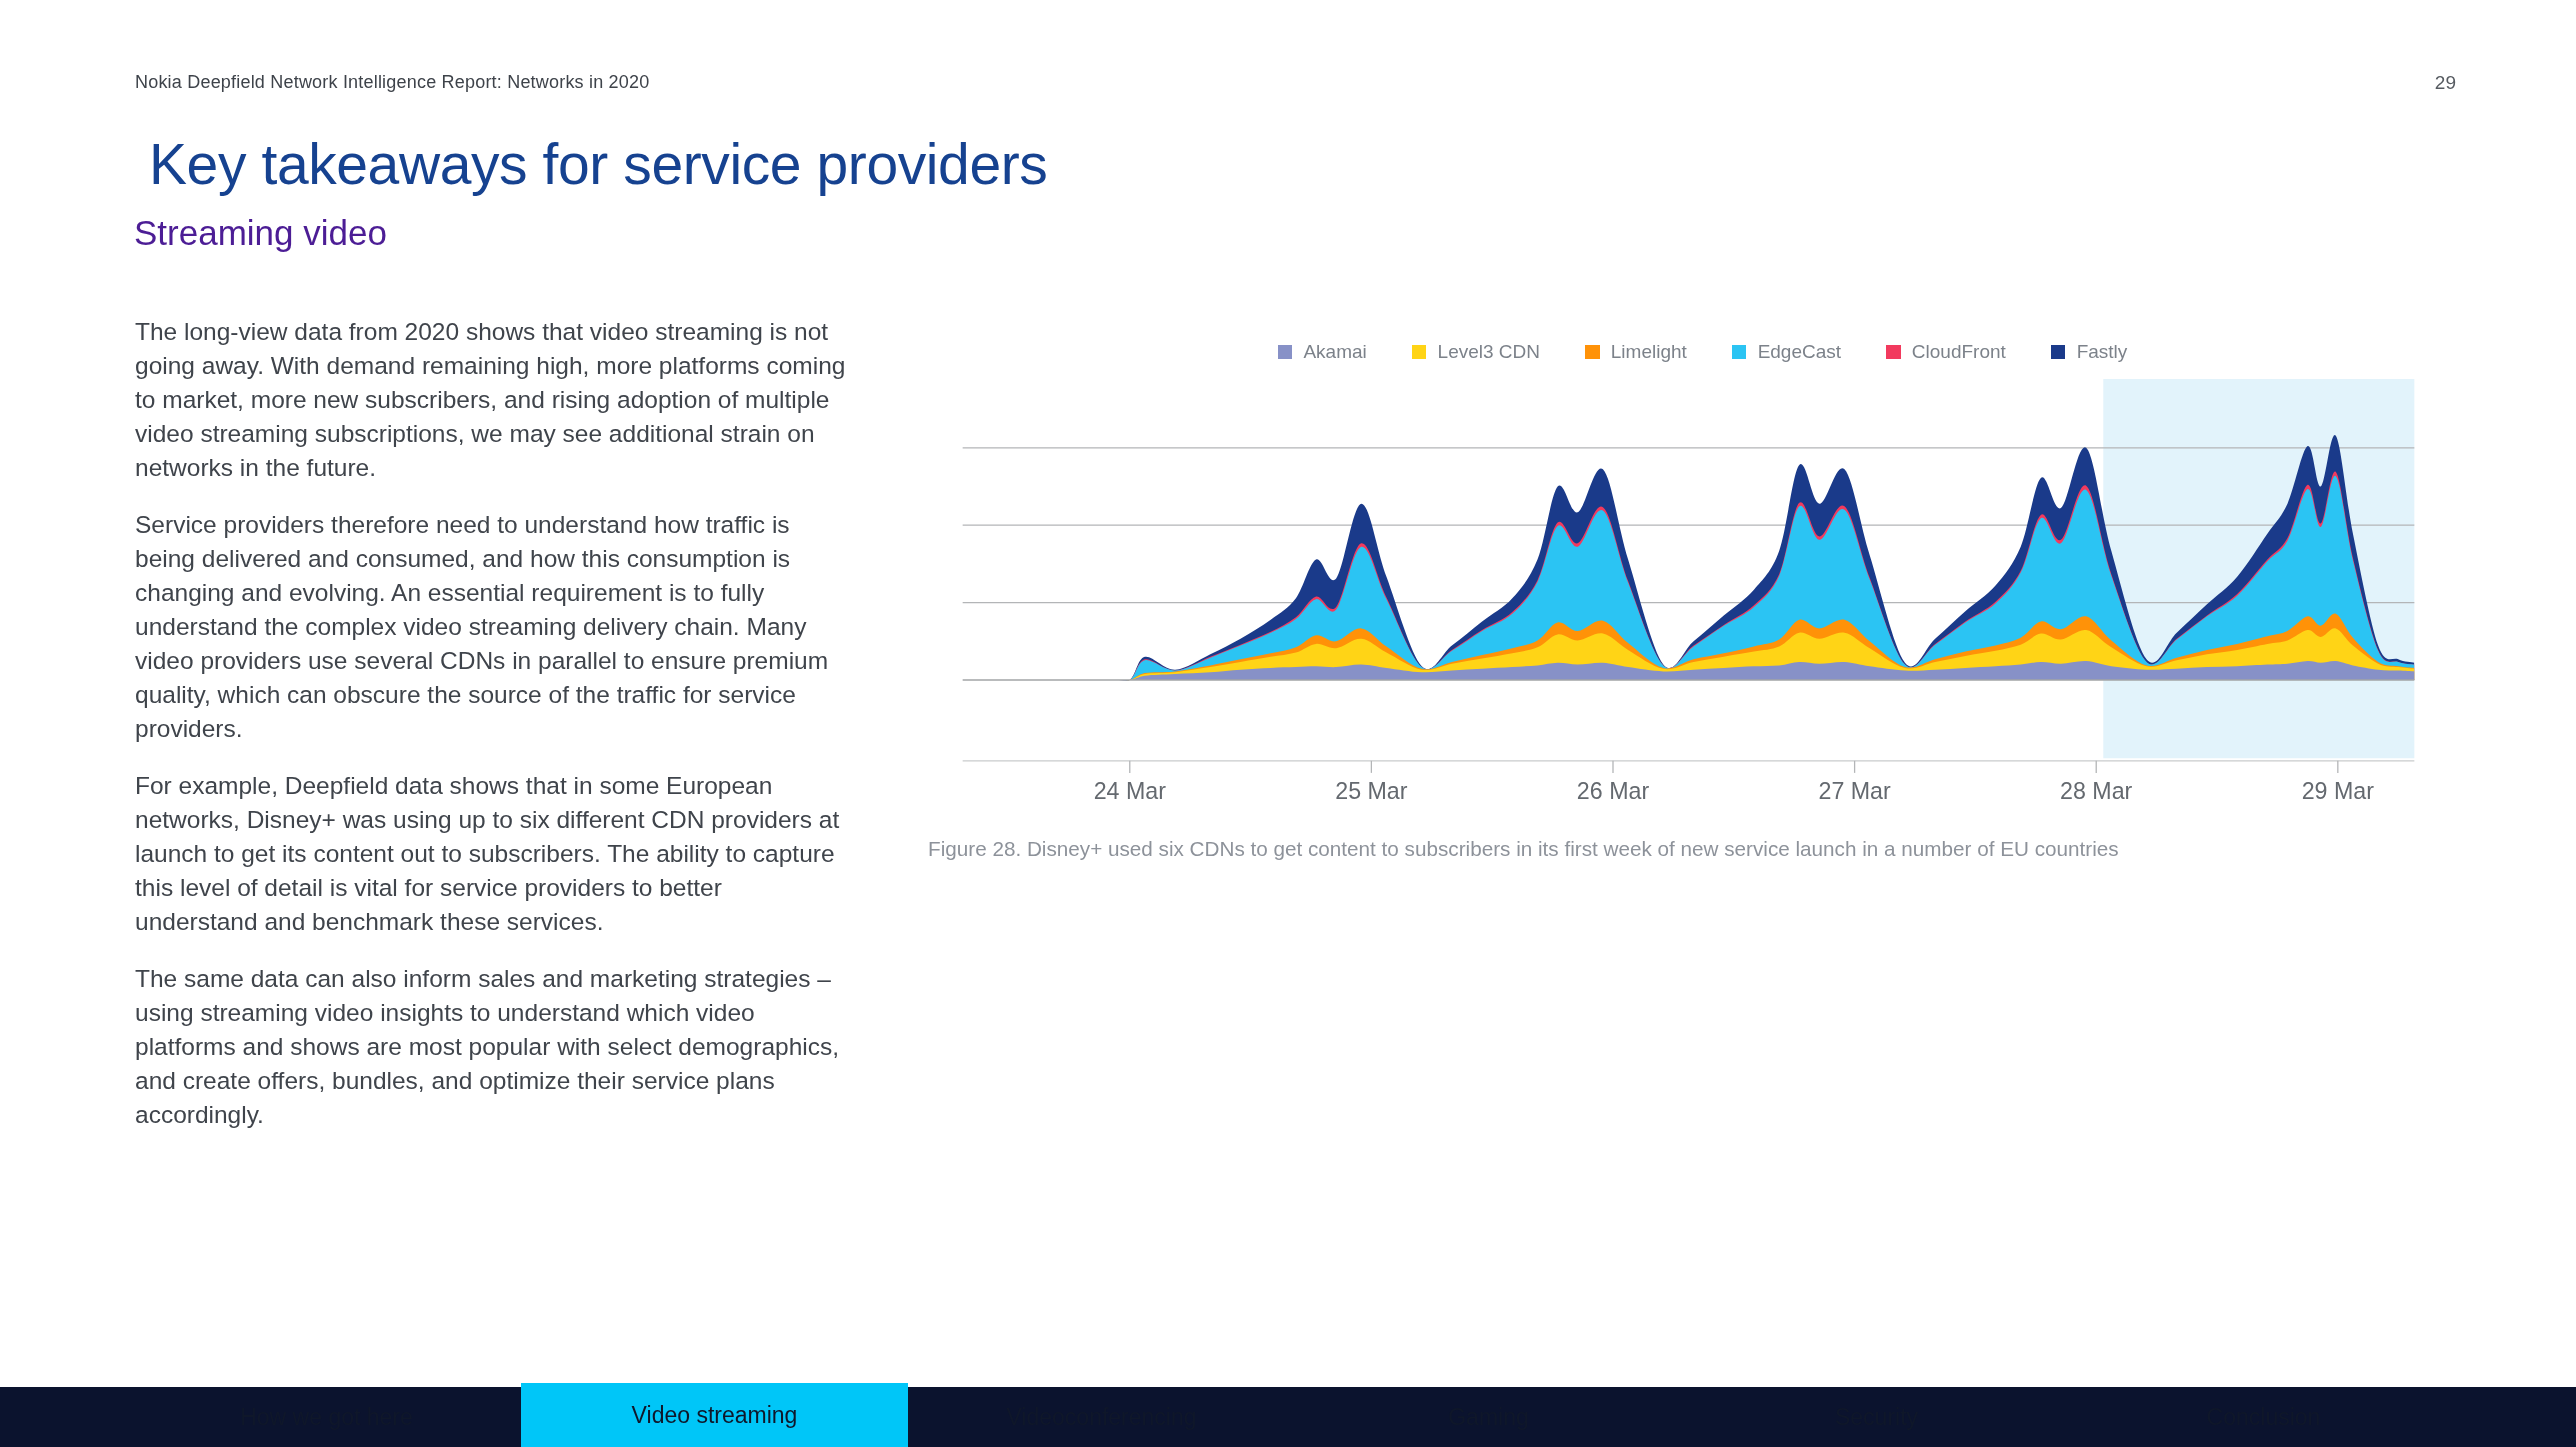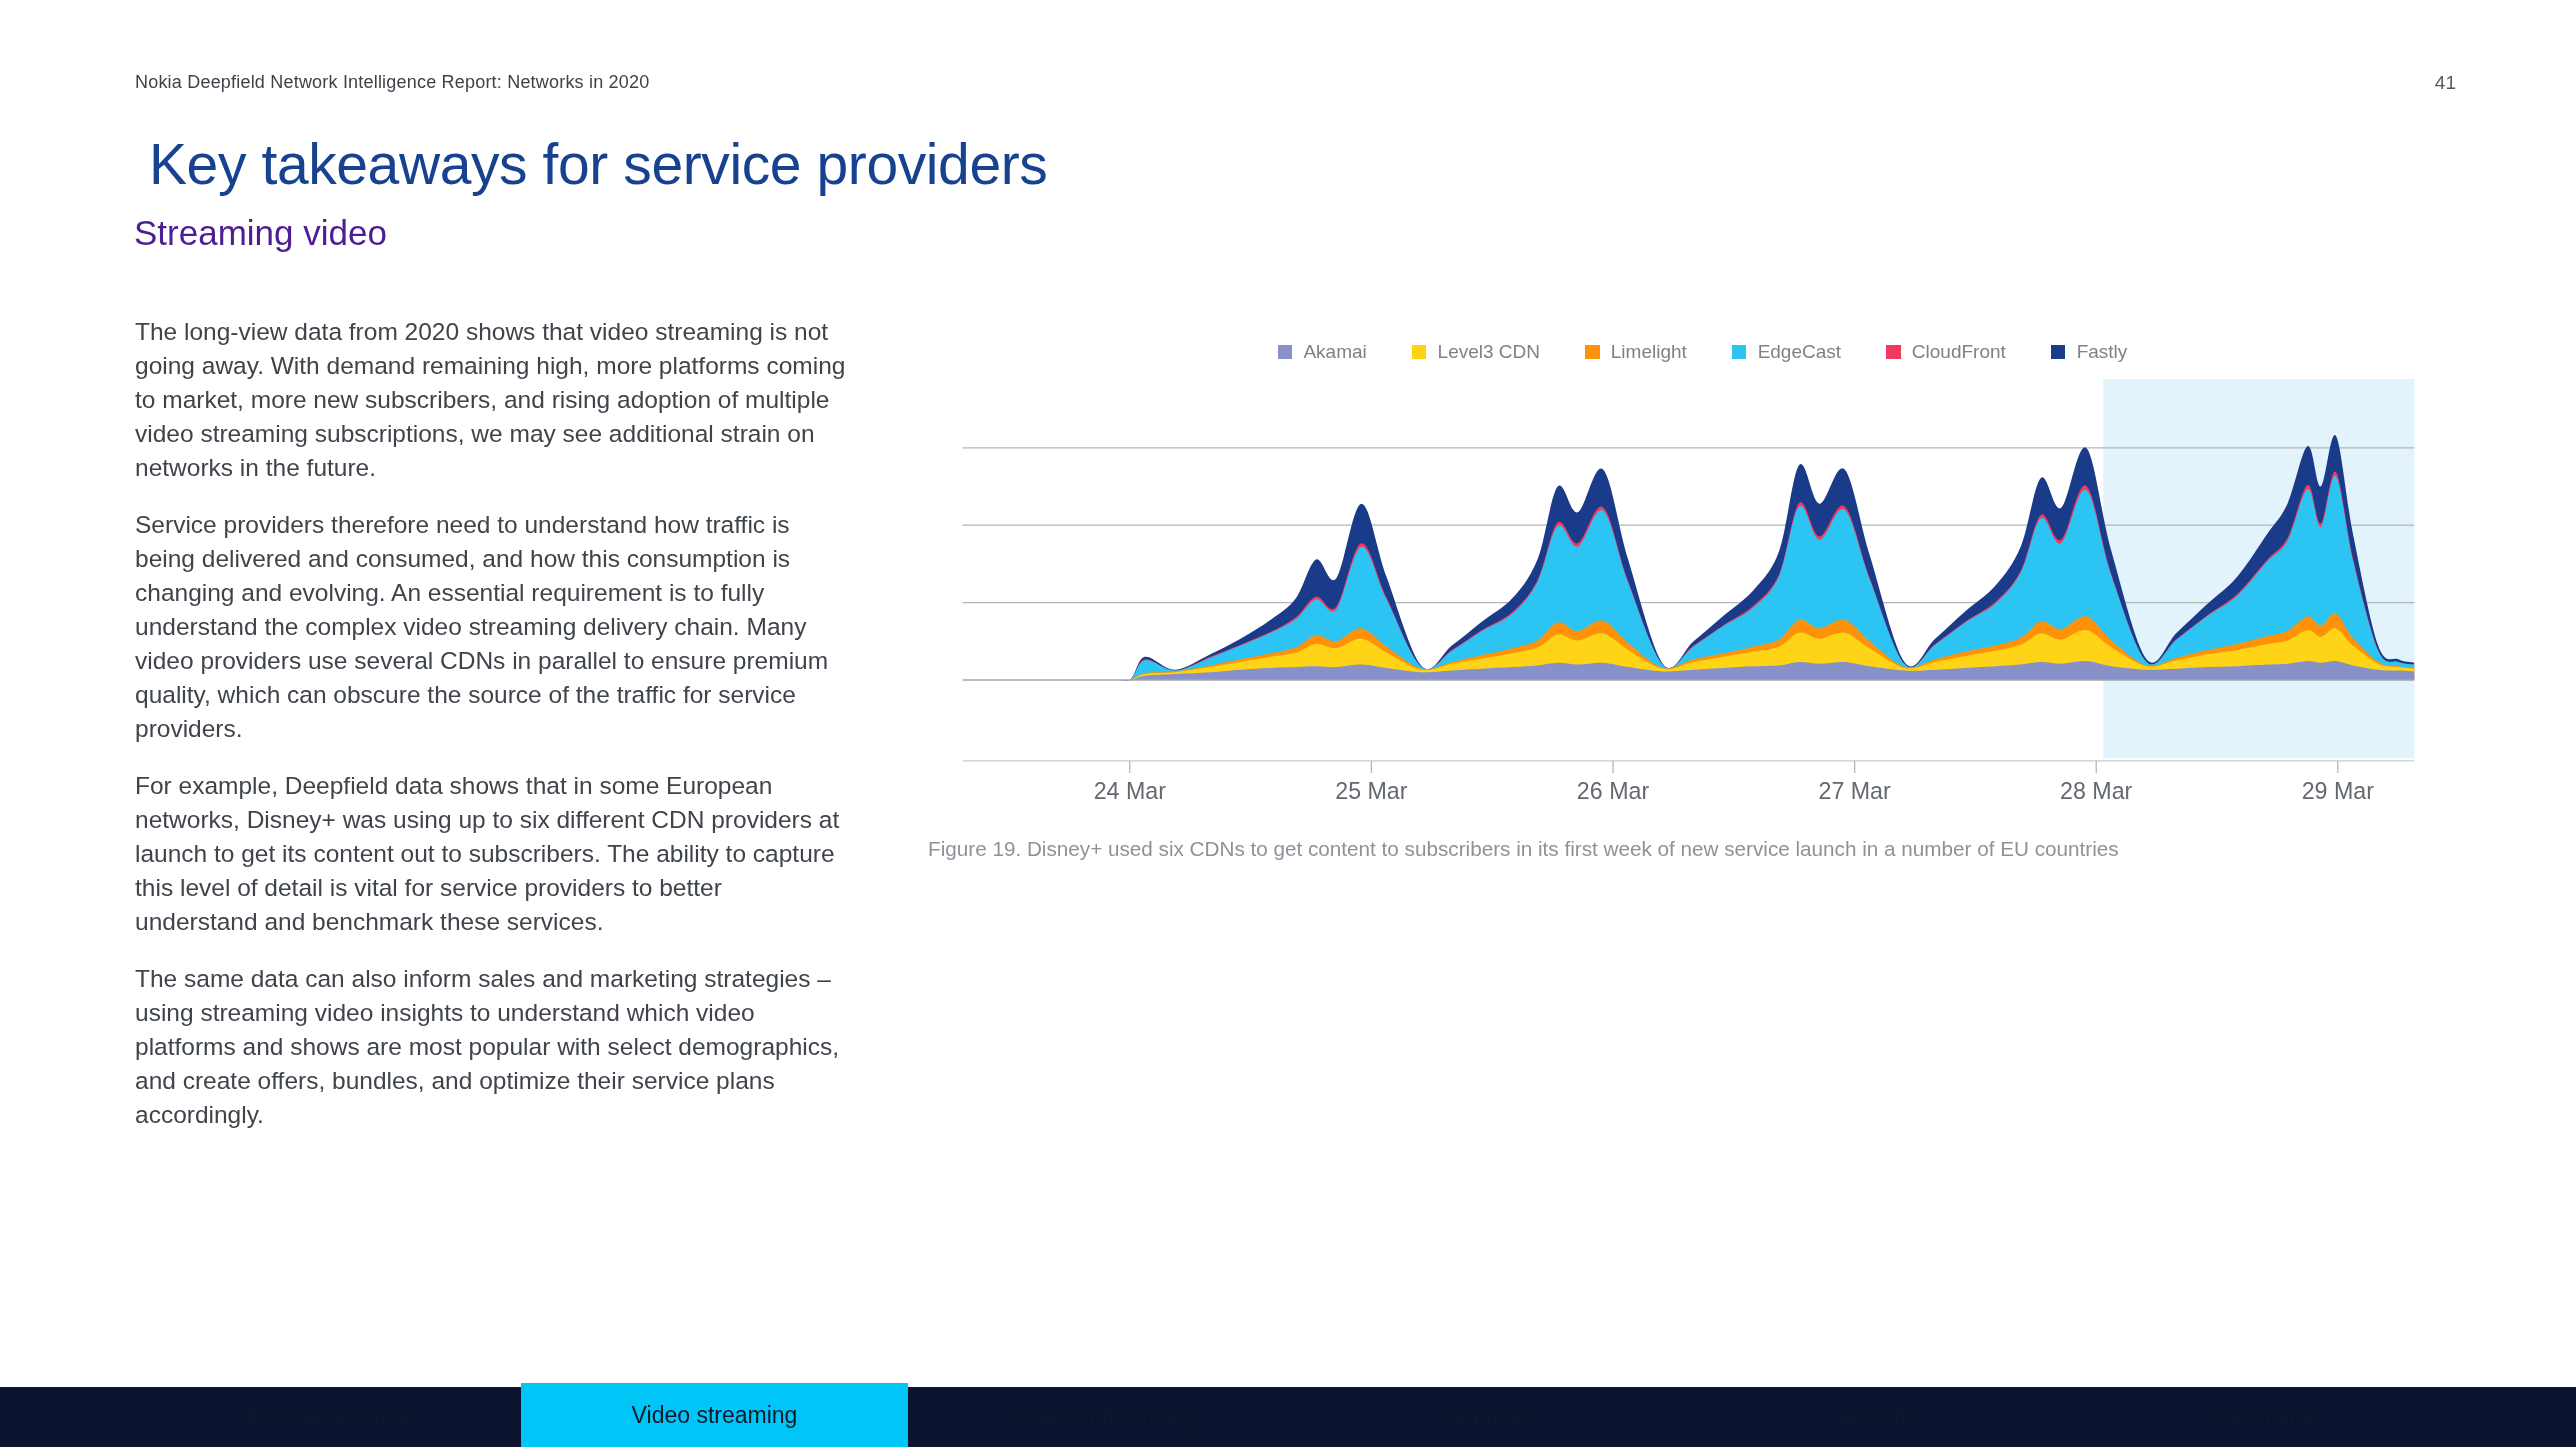--- a/index.html
+++ b/index.html
@@ -38,21 +38,21 @@
   .nav-tab{position:absolute;top:1387px;height:60px;width:387px;display:flex;align-items:center;justify-content:center;
            font-size:23px;color:#0f172a;cursor:pointer;}
   .nav-tab.active{top:1383px;height:65px;background:var(--accent-cyan,#00c6f8);}
 </style>
 </head>
 <body>
 
 <div class="page">
 
   <div class="report-header">Nokia Deepfield Network Intelligence Report: Networks in 2020</div>
-  <div class="page-number">41</div>
+  <div class="page-number">29</div>
 
   <h1 class="page-title" style="margin:17px;">Key takeaways for service providers</h1>
   <h2 class="page-subtitle" style="margin:0;">Streaming video</h2>
 
   <div class="body-col">
       <p>The long-view data from 2020 shows that video streaming is not going away. With demand remaining high, more platforms coming to market, more new subscribers, and rising adoption of multiple video streaming subscriptions, we may see additional strain on networks in the future.</p>
       <p>Service providers therefore need to understand how traffic is being delivered and consumed, and how this consumption is changing and evolving. An essential requirement is to fully understand the complex video streaming delivery chain. Many video providers use several CDNs in parallel to ensure premium quality, which can obscure the source of the traffic for service providers.</p>
       <p>For example, Deepfield data shows that in some European networks, Disney+ was using up to six different CDN providers at launch to get its content out to subscribers. The ability to capture this level of detail is vital for service providers to better understand and benchmark these services.</p>
       <p>The same data can also inform sales and marketing strategies – using streaming video insights to understand which video platforms and shows are most popular with select demographics, and create offers, bundles, and optimize their service plans accordingly.</p>
     </div>
@@ -117,21 +117,21 @@
         <line x1="1318.0915395284328" y1="444" x2="1318.0915395284328" y2="458" stroke="#b3b5b7" stroke-width="1.5"></line>
         <text x="1318.0915395284328" y="488" text-anchor="middle" font-size="27" fill="#64696f" font-family="Liberation Sans, sans-serif">28 Mar</text>
         <line x1="1599.0346740638004" y1="444" x2="1599.0346740638004" y2="458" stroke="#b3b5b7" stroke-width="1.5"></line>
         <text x="1599.0346740638004" y="488" text-anchor="middle" font-size="27" fill="#64696f" font-family="Liberation Sans, sans-serif">29 Mar</text>
       </g>
     <clipPath id="plotclip">
         <rect x="0" y="0" width="1688" height="350.5"></rect>
       </clipPath>
   </svg>
 
-  <div class="figure-caption">Figure 19. Disney+ used six CDNs to get content to subscribers in its first week of new service launch in a number of EU countries</div>
+  <div class="figure-caption">Figure 28. Disney+ used six CDNs to get content to subscribers in its first week of new service launch in a number of EU countries</div>
 
   <div class="footer-bar"></div>
   <div id="nav-tabs">
       <div class="nav-tab" style="left: 133px;">How we got here</div>
       <div class="nav-tab active" style="left: 521px;">Video streaming</div>
       <div class="nav-tab" style="left: 908px;">Videoconferencing</div>
       <div class="nav-tab" style="left: 1295px;">Gaming</div>
       <div class="nav-tab" style="left: 1683px;">Security</div>
       <div class="nav-tab" style="left: 2070px;">Conclusion</div>
     </div>

